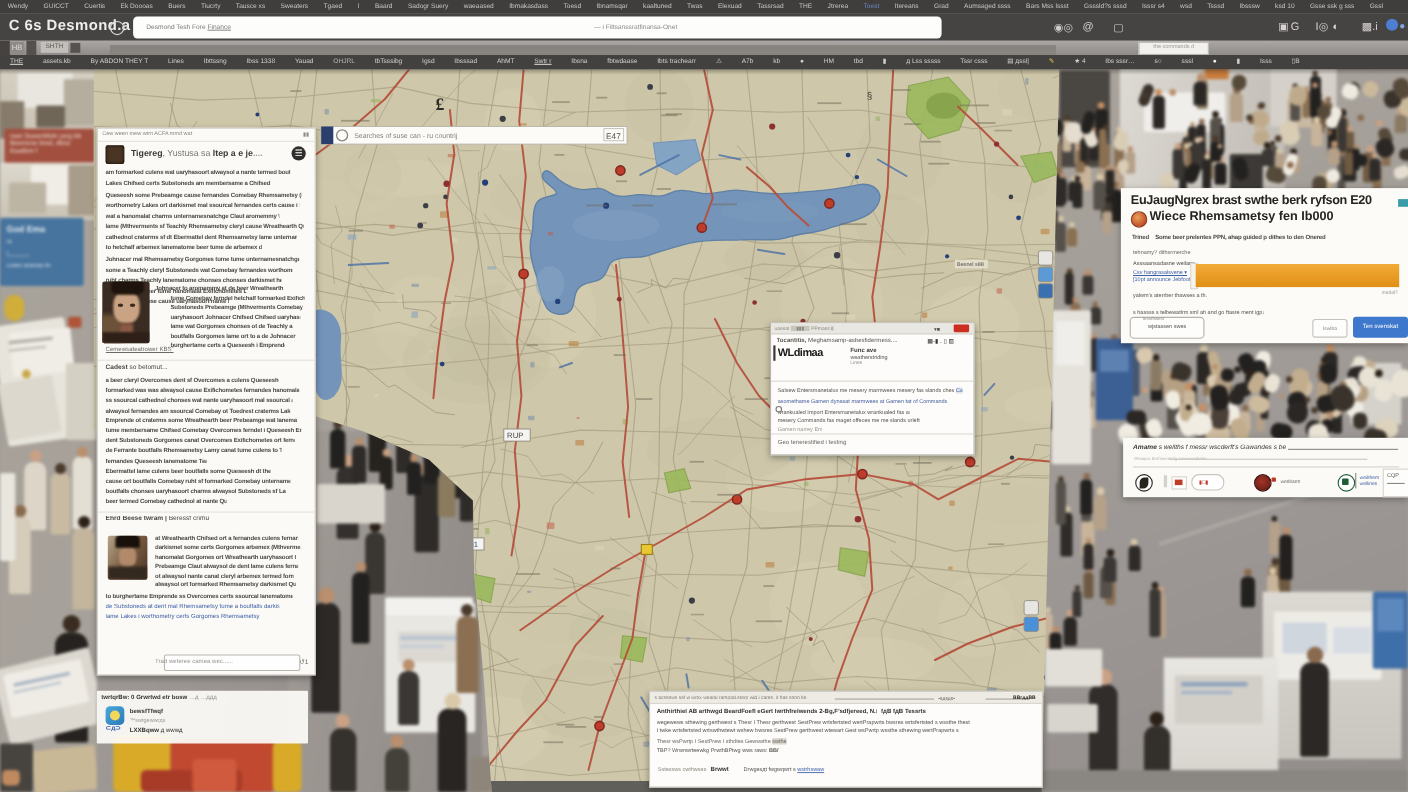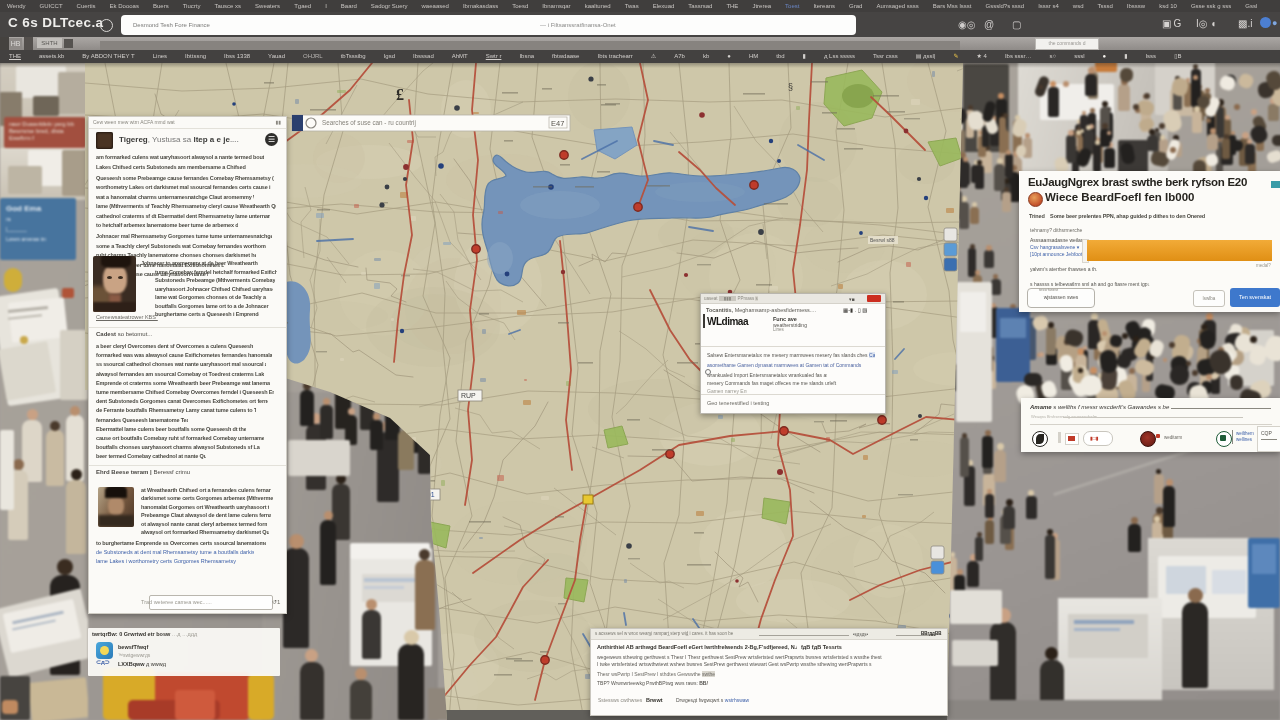--- a/index.html
+++ b/index.html
@@ -1124,21 +1124,21 @@
   <div class="abs tl" style="left:6px;top:78px;width:120px;font-size:5px;color:#55534e;">wrankualed Import Entersmanetalux wrankualed fas asomethame offeces Salsew fas</div>
   <div class="abs tl" style="left:6px;top:86px;width:136px;font-size:5px;color:#55534e;">mesery Commands fas maget offeces me me slands urleft</div>
   <div class="abs tl" style="left:6px;top:94px;width:40px;font-size:5px;color:#9a9890;">Gamen narrey Entersmanetalux</div>
   <div class="abs" style="left:4px;top:75px;width:4px;height:4px;border:0.8px solid #777;border-radius:50%;"></div>
   <div class="abs" style="left:0;top:100px;width:184px;border-top:1px solid #dcd9d1;"></div>
   <div class="abs tl" style="left:6px;top:106px;width:130px;font-size:5.5px;color:#6b6963;">Geo tenerestified  i  testing</div>
   </div>
   <div id="rightcard" class="panel" style="left:1019px;top:171px;width:261px;height:141px;background:#fcfbf8;">
   <div class="abs tl" style="left:9px;top:5px;width:250px;font-size:11.5px;font-weight:bold;color:#26241f;letter-spacing:-0.3px;">EuJaugNgrex brast swthe berk ryfson E20</div>
   <div class="abs" style="left:9px;top:21px;width:13px;height:13px;border-radius:50%;background:radial-gradient(circle at 40% 35%,#e8a05a,#c2502a 70%);border:1px solid #8a3a20;"></div>
-  <div class="abs tl" style="left:26px;top:20px;width:230px;font-size:11.5px;font-weight:bold;color:#26241f;">Wiece BeardFoefl fen Ib000</div>
+  <div class="abs tl" style="left:26px;top:20px;width:230px;font-size:11.5px;font-weight:bold;color:#26241f;">Wiece Rhemsametsy fen Ib000</div>
   <div class="abs" style="left:252px;top:10px;width:9px;height:7px;background:#3a9ca8;"></div>
   <div class="abs tl" style="left:10px;top:42px;width:240px;font-size:5.5px;font-weight:bold;color:#4a4942;letter-spacing:-0.15px;"><b>Trined</b>&nbsp;&nbsp;&nbsp;&nbsp;Some beer prelentes PPN, ahap guided p dithes to den Onered</div>
   <div class="abs tl" style="left:11px;top:56px;width:120px;font-size:5px;color:#6b6963;">tehnamy? dithsrmerche</div>
   <div class="abs tl" style="left:11px;top:66px;width:64px;font-size:5px;color:#4e4c48;">Asssaansadasne weilane</div>
   <div class="abs tl" style="left:11px;top:73px;width:64px;font-size:5px;color:#3c5fa8;text-decoration:underline;">Csv hangrasalsvene ▾</div>
   <div class="abs tl" style="left:11px;top:80px;width:64px;font-size:5px;color:#3c5fa8;">[10pt announce Jebfootrel</div>
   <div class="abs" style="left:63px;top:68px;width:5px;height:22px;background:#f5f3ee;border:1px solid #d9d6ce;"></div>
   <div class="abs" style="left:68px;top:69px;width:185px;height:21px;background:linear-gradient(#f2ab38,#e08f14);"></div>
   <div class="abs tl" style="left:11px;top:95px;width:150px;font-size:5px;color:#55534e;">yalwm’s  aterrber  thawses a  th.</div>
   <div class="abs tl" style="left:237px;top:92px;width:22px;font-size:4.5px;color:#9a9890;">medal?</div>
@@ -1200,21 +1200,21 @@
   <div class="abs" style="left:8px;top:14px;width:17px;height:17px;border-radius:4px;background:linear-gradient(135deg,#4aa8dc,#2a7ab8);">
         <div class="abs" style="left:4px;top:4px;width:9px;height:9px;background:#f5d858;border-radius:50%;"></div>
       </div>
   <div class="abs tl" style="left:30px;top:16px;width:80px;font-size:5.5px;font-weight:bold;color:#33312c;">bewsfTfwqf</div>
   <div class="abs tl" style="left:30px;top:24px;width:80px;font-size:5px;color:#9a9890;">™swtgewwrдs</div>
   <div class="abs tl" style="left:8px;top:30px;width:20px;font-size:6px;color:#3c5fa8;font-weight:bold;">⊂д⊃</div>
   <div class="abs tl" style="left:30px;top:33px;width:90px;font-size:5.5px;color:#33312c;"><b>LXXBqww</b> д wwwд</div>
   </div>
   <div id="row1"><span>Wendy</span><span>GUICCT</span><span>Cuertis</span><span>Ek Doooas</span><span>Buers</span><span>Tiucrty</span><span>Tausce xs</span><span>Sweaters</span><span>Tgaed</span><span>I</span><span>Baard</span><span>Sadogr Suery</span><span>waeaased</span><span>Ibmakasdass</span><span>Toesd</span><span>Ibnamsqar</span><span>kaaltuned</span><span>Twas</span><span>Elexuad</span><span>Tassrsad</span><span>THE</span><span>Jtrerea</span><span style="color:#6a86c4">Toest</span><span>Itereans</span><span>Grad</span><span>Aumsaged ssss</span><span>Bars Mss lssst</span><span>Gsssld?s sssd</span><span>Isssr s4</span><span>wsd</span><span>Tsssd</span><span>Ibsssw</span><span>ksd 10</span><span>Gsse ssk g sss</span><span>Gssl</span></div>
   <div id="row2">
-    <div class="abs" style="left:8px;top:3px;color:#efeeec;font-size:13.5px;font-weight:bold;letter-spacing:0.4px;">C 6s DLTcec.a</div>
+    <div class="abs" style="left:8px;top:3px;color:#efeeec;font-size:13.5px;font-weight:bold;letter-spacing:0.4px;">C 6s Desmond.a</div>
     <div class="abs" style="left:100px;top:7px;width:11px;height:11px;border:1.6px solid #d8d6d4;border-radius:50%;"></div>
     <div class="abs" style="left:121px;top:3px;width:735px;height:20px;background:#fdfdfc;border-radius:4px;"></div>
     <div class="abs tl" style="left:133px;top:10px;width:280px;font-size:6px;color:#7a7a78;">Desmond Tesh Fore <span style="text-decoration:underline">Finance</span></div>
     <div class="abs tl" style="left:540px;top:10px;width:260px;font-size:6px;color:#8a8a88;">— i Filtsanssratfinansa-Onet</div>
     <div class="abs" style="left:958px;top:7px;color:#cfcccb;font-size:10px;">◉◎</div>
     <div class="abs" style="left:984px;top:7px;color:#cfcccb;font-size:10px;">@</div>
     <div class="abs" style="left:1012px;top:7px;color:#cfcccb;font-size:10px;">▢</div>
     <div class="abs" style="left:1162px;top:6px;color:#d6d3d1;font-size:10px;letter-spacing:2px;">▣G</div>
     <div class="abs" style="left:1196px;top:6px;color:#d6d3d1;font-size:10px;">I◎ ◖</div>
     <div class="abs" style="left:1238px;top:6px;color:#d6d3d1;font-size:10px;">▩.i</div>

